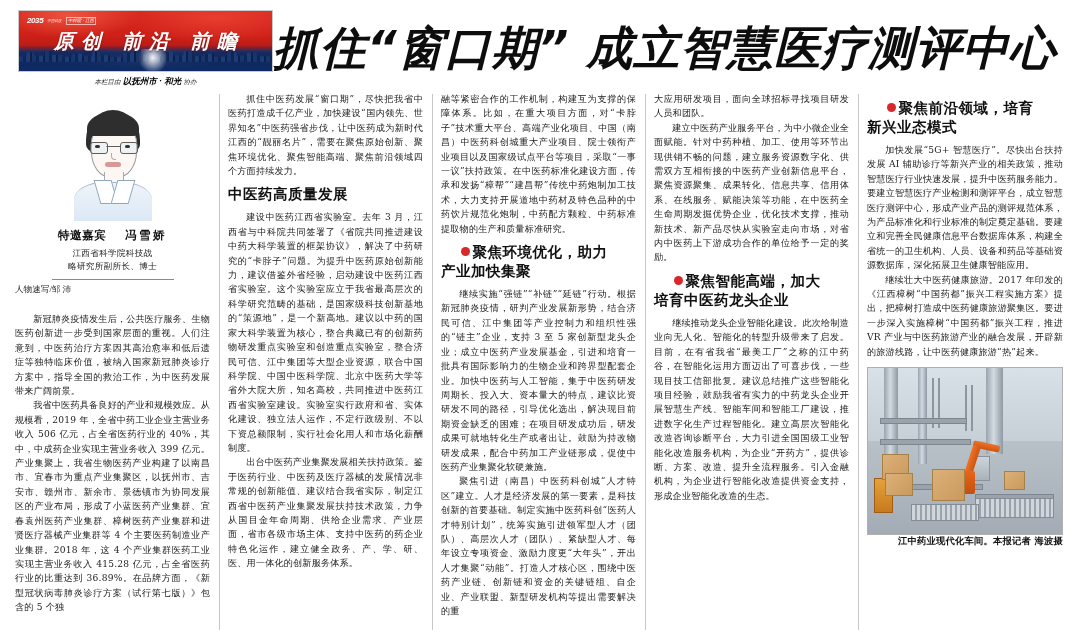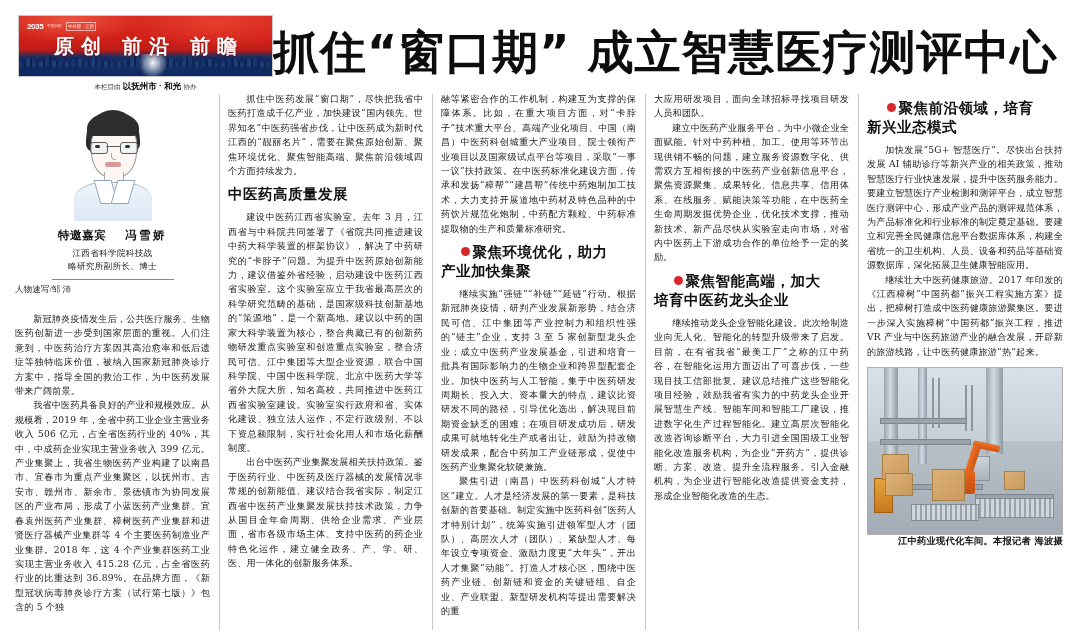--- a/index.html
+++ b/index.html
@@ -12,24 +12,25 @@
     height: 636px;
     overflow: hidden;
     font-family: "Liberation Serif", "DejaVu Serif", serif;
     color: #1a1a1a;
     position: relative;
   }
 
   
   #top-area {
     display: flex;
-    align-items: flex-end;
+    align-items: center;
     height: 92px;
     padding: 4px 24px 0 6px;
     box-sizing: border-box;
+    font-style: italic;
   }
 
   #banner-block {
     width: 255px;
     flex: 0 0 255px;
     margin-left: 12px;
   }
   #banner-ad {
     position: relative;
     width: 100%;

